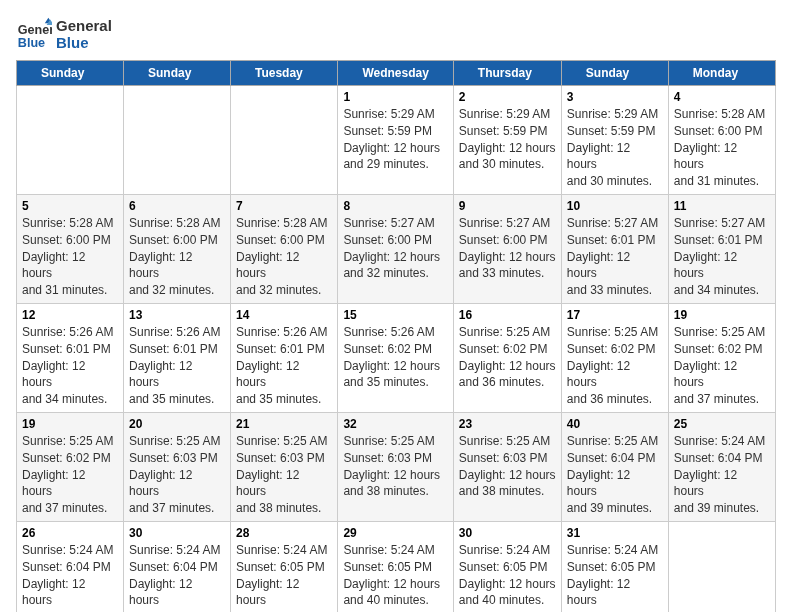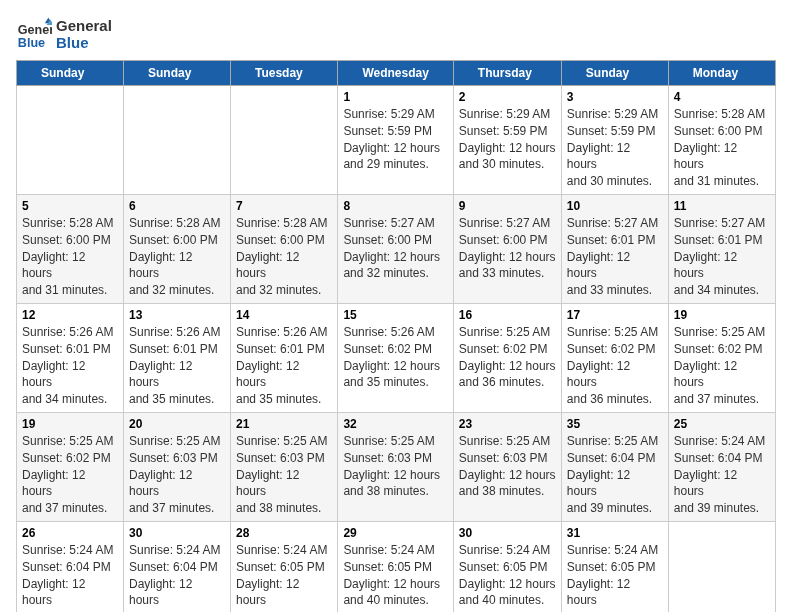--- a/index.html
+++ b/index.html
@@ -277,21 +277,21 @@
 and 38 minutes.</div>
         </td>
         <td>
           <div class="day-num">23</div>
           <div class="day-info" style="white-space: pre-line;">Sunrise: 5:25 AM
 Sunset: 6:03 PM
 Daylight: 12 hours
 and 38 minutes.</div>
         </td>
         <td>
-          <div class="day-num">35</div>
+          <div class="day-num">40</div>
           <div class="day-info" style="white-space: pre-line;">Sunrise: 5:25 AM
 Sunset: 6:04 PM
 Daylight: 12 hours
 and 39 minutes.</div>
         </td>
         <td>
           <div class="day-num">25</div>
           <div class="day-info" style="white-space: pre-line;">Sunrise: 5:24 AM
 Sunset: 6:04 PM
 Daylight: 12 hours

